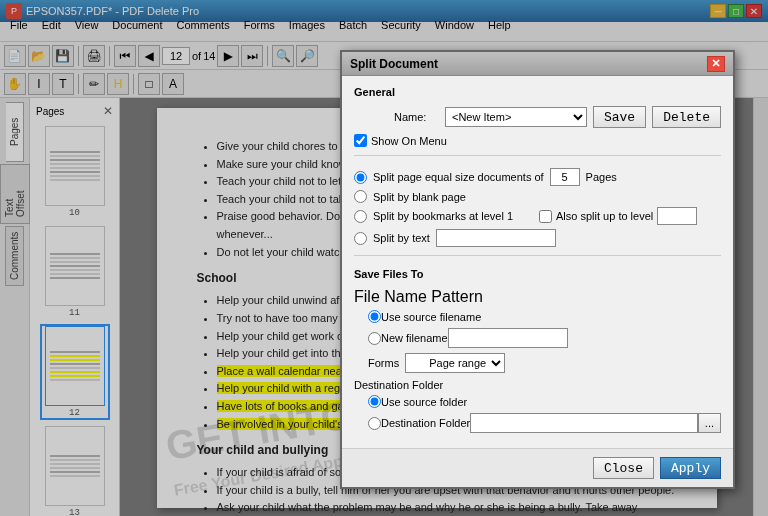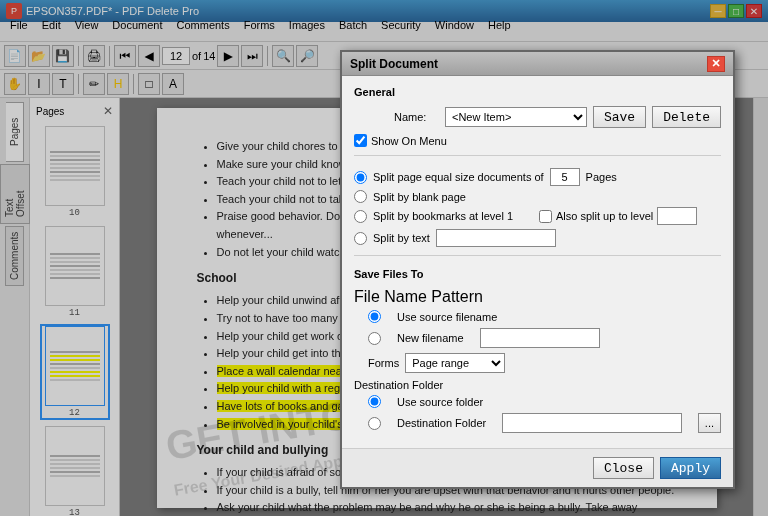--- a/index.html
+++ b/index.html
@@ -69,21 +69,21 @@
     .dialog-close-btn { width: 18px; height: 16px; background: #e74c3c; border: 1px solid #c0392b; display: flex; align-items: center; justify-content: center; cursor: pointer; color: white; font-size: 11px; font-weight: bold; }
     .dialog-body { padding: 10px 12px; }
     .section-header { font-size: 11px; font-weight: bold; margin-bottom: 8px; }
     .form-row { display: flex; align-items: center; gap: 6px; margin-bottom: 6px; }
     .form-label { font-size: 11px; min-width: 45px; margin-left: 40px; }
     .form-input { height: 20px; border: 1px solid #888; background: white; font-size: 11px; padding: 0 4px; }
     .form-select { height: 20px; border: 1px solid #888; background: white; font-size: 11px; padding: 0 2px; }
     .btn { height: 22px; border: 1px solid #888; background: linear-gradient(to bottom, #f8f8f8, #e0e0e0); font-size: 13px; padding: 0 10px; cursor: pointer; display: flex; align-items: center; font-family: Liberation Mono, monospace; }
     .btn-primary { background: linear-gradient(to bottom, #4a9fd4, #2e6da4); color: white; border-color: #1a5a9a; }
     .checkbox-row { display: flex; align-items: center; gap: 4px; margin-bottom: 6px; }
-    .radio-row { display: flex; align-items: center; gap: 16px; margin-bottom: 5px; }
+    .radio-row { display: flex; align-items: center; gap: 0; margin-bottom: 5px; }
     .section-divider { border-top: 1px solid #ccc; margin: 8px 0; padding-top: 4px; }
     .indent { margin-left: 14px; }
     .dialog-footer { display: flex; justify-content: flex-end; gap: 6px; padding: 8px 12px; border-top: 1px solid #ccc; background: #e8e8e8; }
 
     .radio-group { display: flex; flex-direction: column; gap: 4px; }
     .inline-input { width: 30px; height: 18px; border: 1px solid #888; font-size: 11px; text-align: center; }
     .inline-label { font-size: 11px; }
     .radio-line { display: flex; align-items: center; gap: 6px; }
     .also-split { display: flex; align-items: center; gap: 4px; margin-left: 20px; }
     .pages-input { width: 30px; }
@@ -342,21 +342,21 @@
         <input type="radio" name="filename" checked="" style="">
         <span>Use source filename</span>
       </div>
       <div class="radio-row indent">
         <input type="radio" name="filename" style="">
         <span>New filename</span>
         <input type="text" class="form-input" style="width: 120px;">
       </div>
       <div class="form-row indent">
         <span>Forms</span>
-        <select class="form-select" style="width:100px;">
+        <select class="form-select" style="width:100px;text-align:right;">
           <option>Page range</option>
         </select>
       </div>
 
       <div style="font-size:11px; margin-bottom:4px;">Destination Folder</div>
       <div class="radio-row indent">
         <input type="radio" name="destfolder" checked="" style="">
         <span>Use source folder</span>
       </div>
       <div class="radio-row indent">

